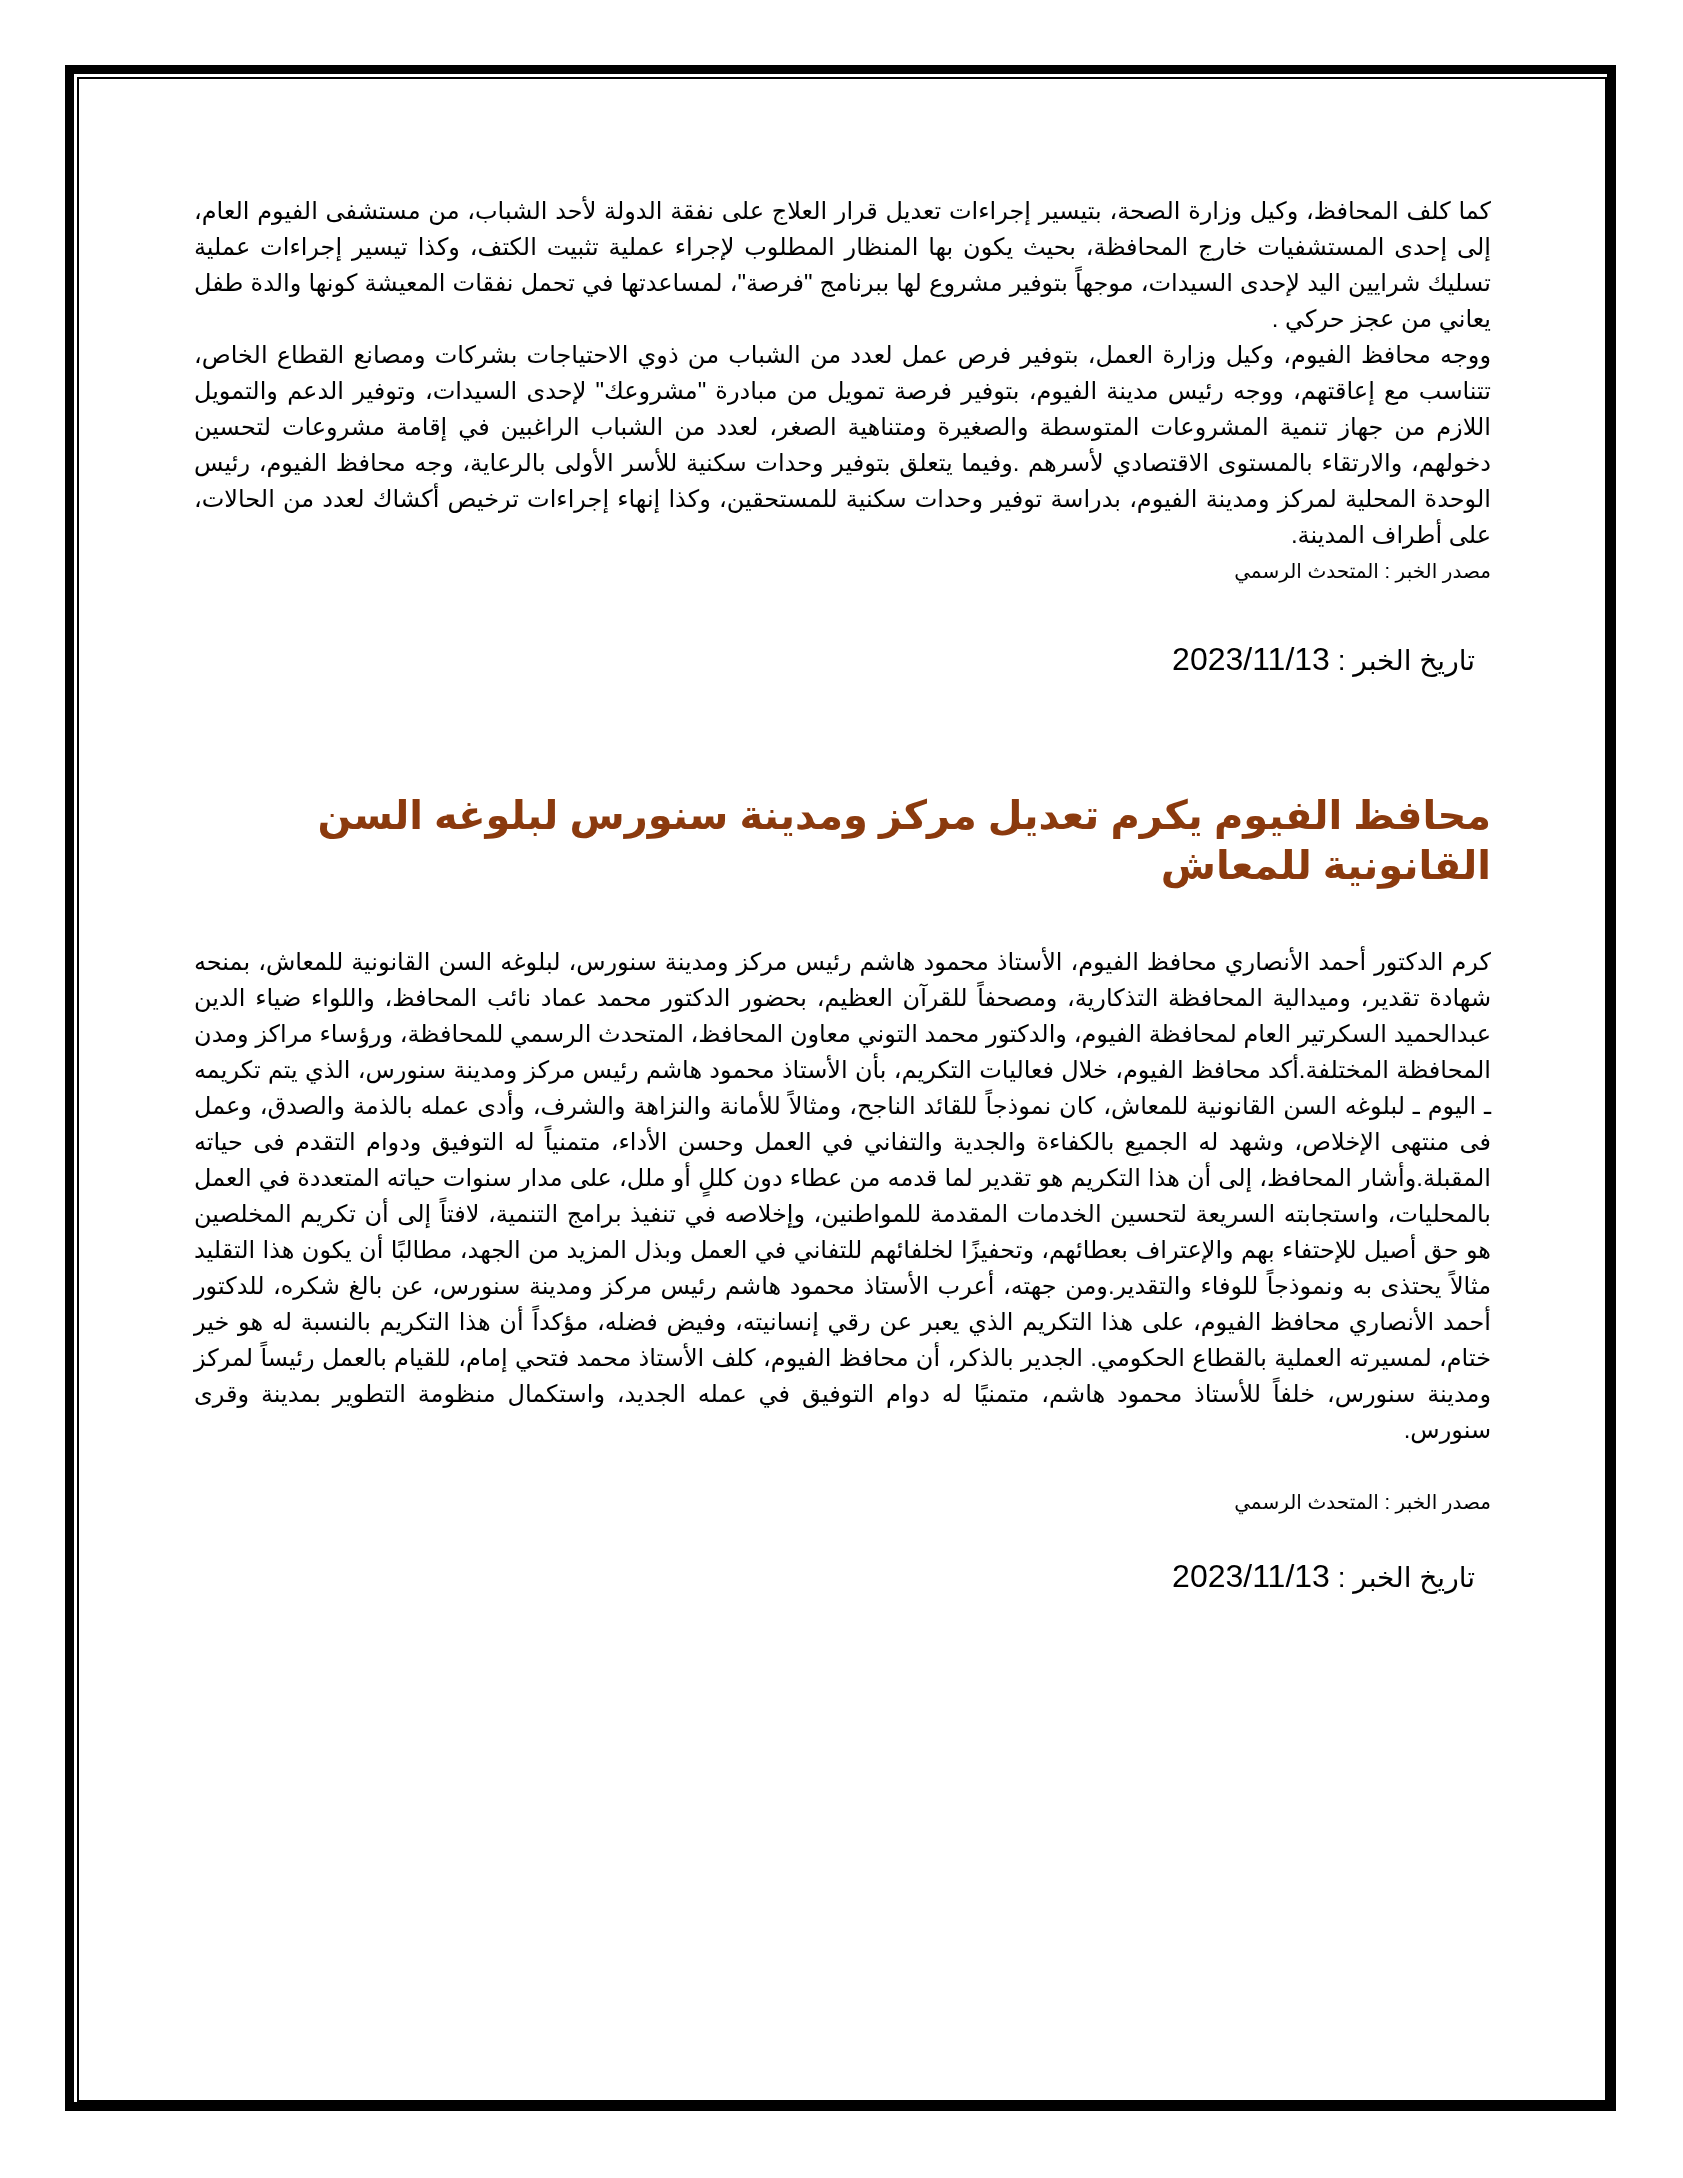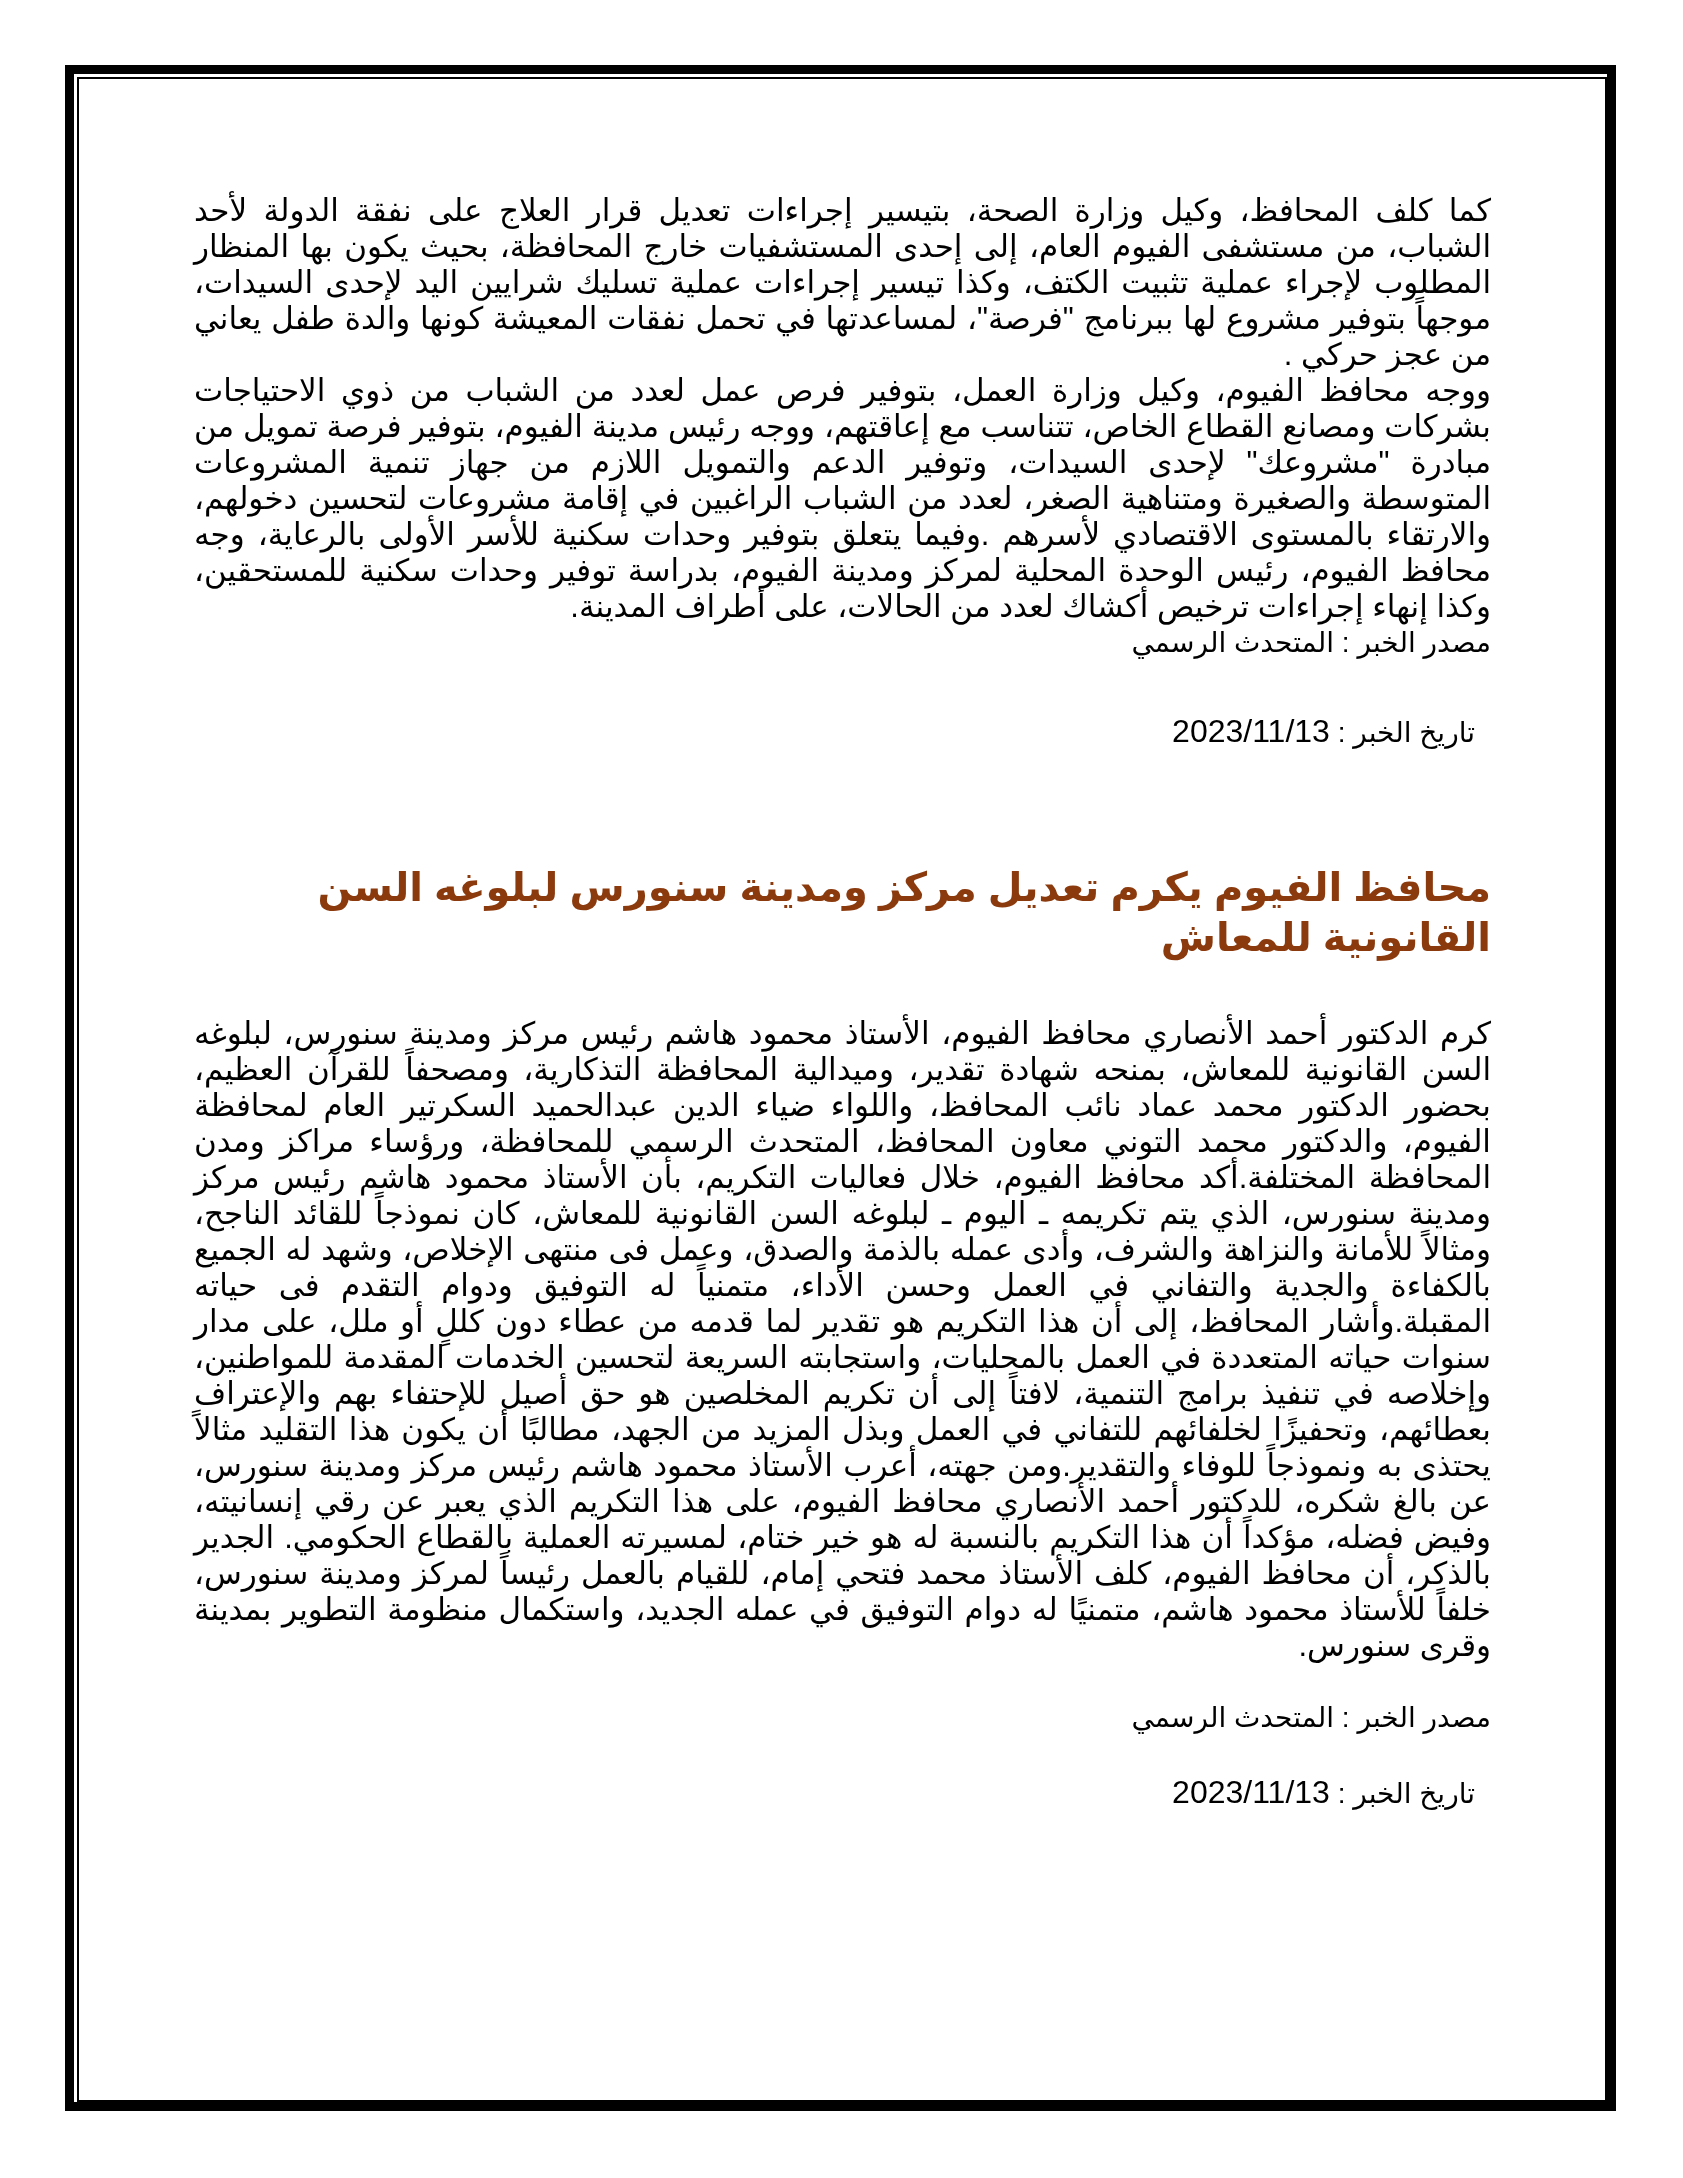--- a/index.html
+++ b/index.html
@@ -12,24 +12,24 @@
     position: absolute; left: 77px; top: 77px; width: 1530px; height: 2025px;
     box-sizing: border-box; border: 2px solid #000;
   }
   .page {
     position: absolute; left: 194px; top: 193px; width: 1297px;
     direction: rtl; text-align: justify;
     font-family: "Liberation Sans", "DejaVu Sans", sans-serif;
     color: #000;
   }
   .para {
-    font-size: 31px; line-height: 36px; margin: 0;
+    font-size: 24px; line-height: 36px; margin: 0;
     text-align: justify; text-align-last: right;
   }
-  .meta { font-size: 28px; line-height: 36px; margin: 0; text-align: right; }
+  .meta { font-size: 20px; line-height: 36px; margin: 0; text-align: right; }
   .date-line { font-size: 28px; line-height: 36px; margin: 16px; text-align: right; }
   .date-line .num { font-size: 32px; direction: ltr; unicode-bidi: embed; }
   .title {
     font-size: 40px; font-weight: bold; color: #8b3a0e; margin: 0;
     text-align: right; line-height: 50px;
   }
 </style>
 </head>
 <body>
 

